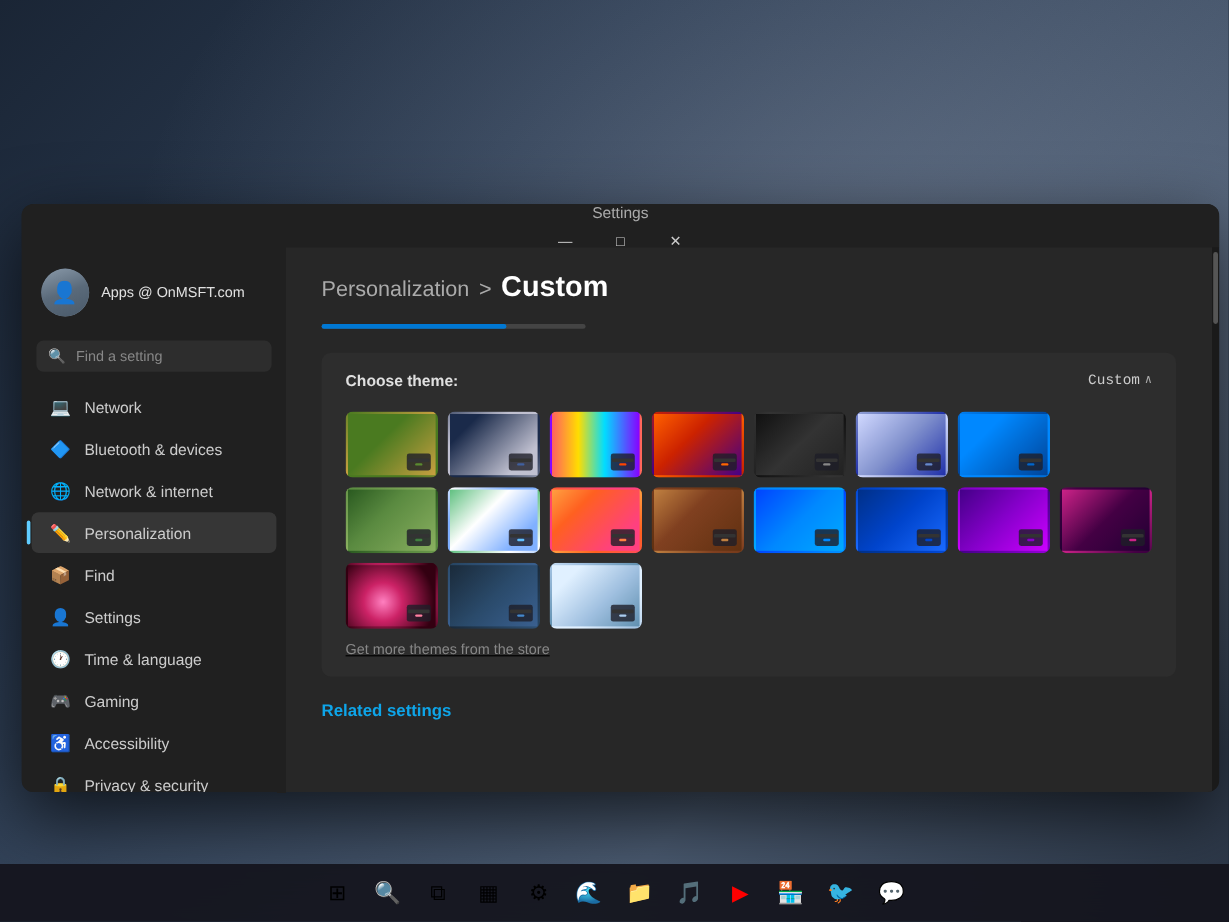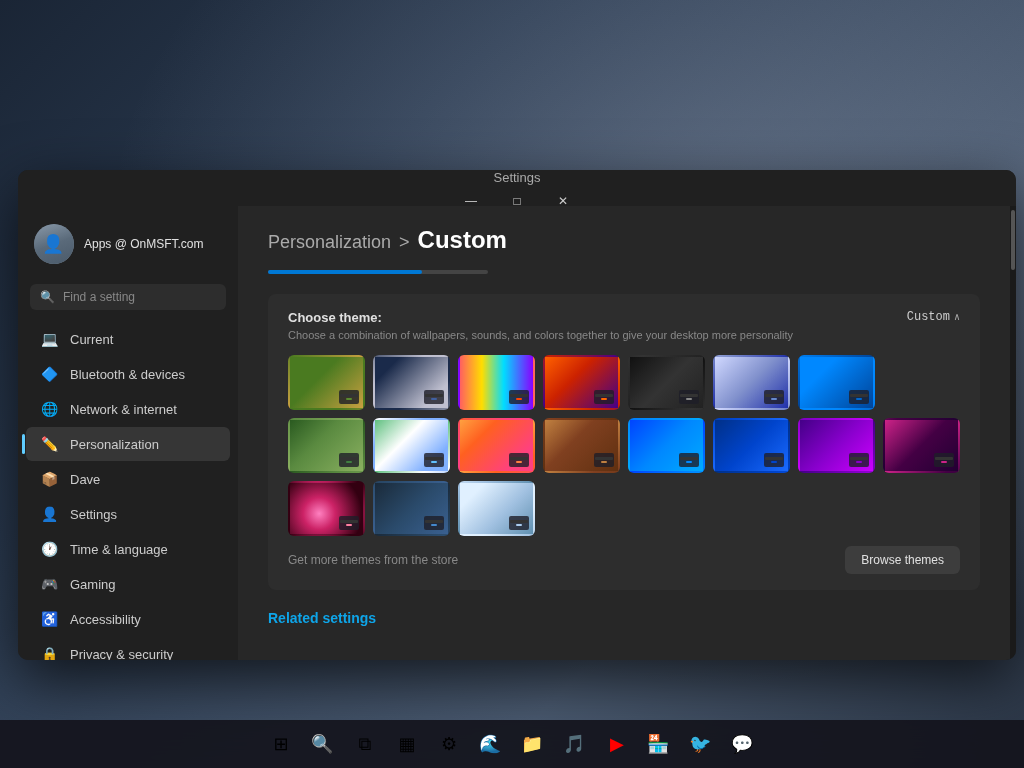--- a/index.html
+++ b/index.html
@@ -350,20 +350,21 @@
       height: 2px;
       border-radius: 1px;
     }
 
     
     .store-row {
       display: flex;
       justify-content: space-between;
       align-items: center;
       margin-top: 10px;
+      text-decoration: underline;
     }
     .store-text {
       font-size: 12px;
       color: #888;
     }
     .browse-btn {
       background: #3d3d3d;
       border: none;
       border-radius: 6px;
       color: #e0e0e0;
@@ -423,37 +424,37 @@
         <span class="user-name">Apps @ OnMSFT.com</span>
       </div>
 
       <div class="search-box">
         <span class="search-icon-small">🔍</span>
         <input type="text" placeholder="Find a setting" style="">
       </div>
 
       <div class="nav-item">
         <span class="nav-icon">💻</span>
-        <span>Current</span>
+        <span>Network</span>
       </div>
       <div class="nav-item">
         <span class="nav-icon">🔷</span>
         <span>Bluetooth &amp; devices</span>
       </div>
       <div class="nav-item">
         <span class="nav-icon">🌐</span>
         <span>Network &amp; internet</span>
       </div>
       <div class="nav-item active">
         <span class="nav-icon">✏️</span>
         <span>Personalization</span>
       </div>
       <div class="nav-item">
         <span class="nav-icon">📦</span>
-        <span>Dave</span>
+        <span>Find</span>
       </div>
       <div class="nav-item">
         <span class="nav-icon">👤</span>
         <span>Settings</span>
       </div>
       <div class="nav-item">
         <span class="nav-icon">🕐</span>
         <span>Time &amp; language</span>
       </div>
       <div class="nav-item">
@@ -480,21 +481,20 @@
       </div>
 
       <div class="progress-bar-container">
         <div class="progress-bar-fill"></div>
       </div>
 
       <div class="theme-section">
         <div class="theme-header">
           <div>
             <div class="theme-title">Choose theme:</div>
-            <div class="theme-subtitle">Choose a combination of wallpapers, sounds, and colors together to give your desktop more personality</div>
           </div>
           <div class="theme-current-badge">
             <span>Custom</span>
             <span class="chevron-up">∧</span>
           </div>
         </div>
 
         <div class="theme-grid">
           <div class="theme-thumb t1">
             <div class="thumb-overlay">
@@ -609,21 +609,20 @@
           </div>
           <div class="theme-thumb" style="background:transparent;"></div>
           <div class="theme-thumb" style="background:transparent;"></div>
           <div class="theme-thumb" style="background:transparent;"></div>
           <div class="theme-thumb" style="background:transparent;"></div>
           <div class="theme-thumb" style="background:transparent;"></div>
         </div>
 
         <div class="store-row">
           <span class="store-text">Get more themes from the store</span>
-          <button class="browse-btn">Browse themes</button>
         </div>
       </div>
 
       <div class="related-header">Related settings</div>
 
     </div>
 
     <div class="scroll-track">
       <div class="scroll-thumb-el"></div>
     </div>

